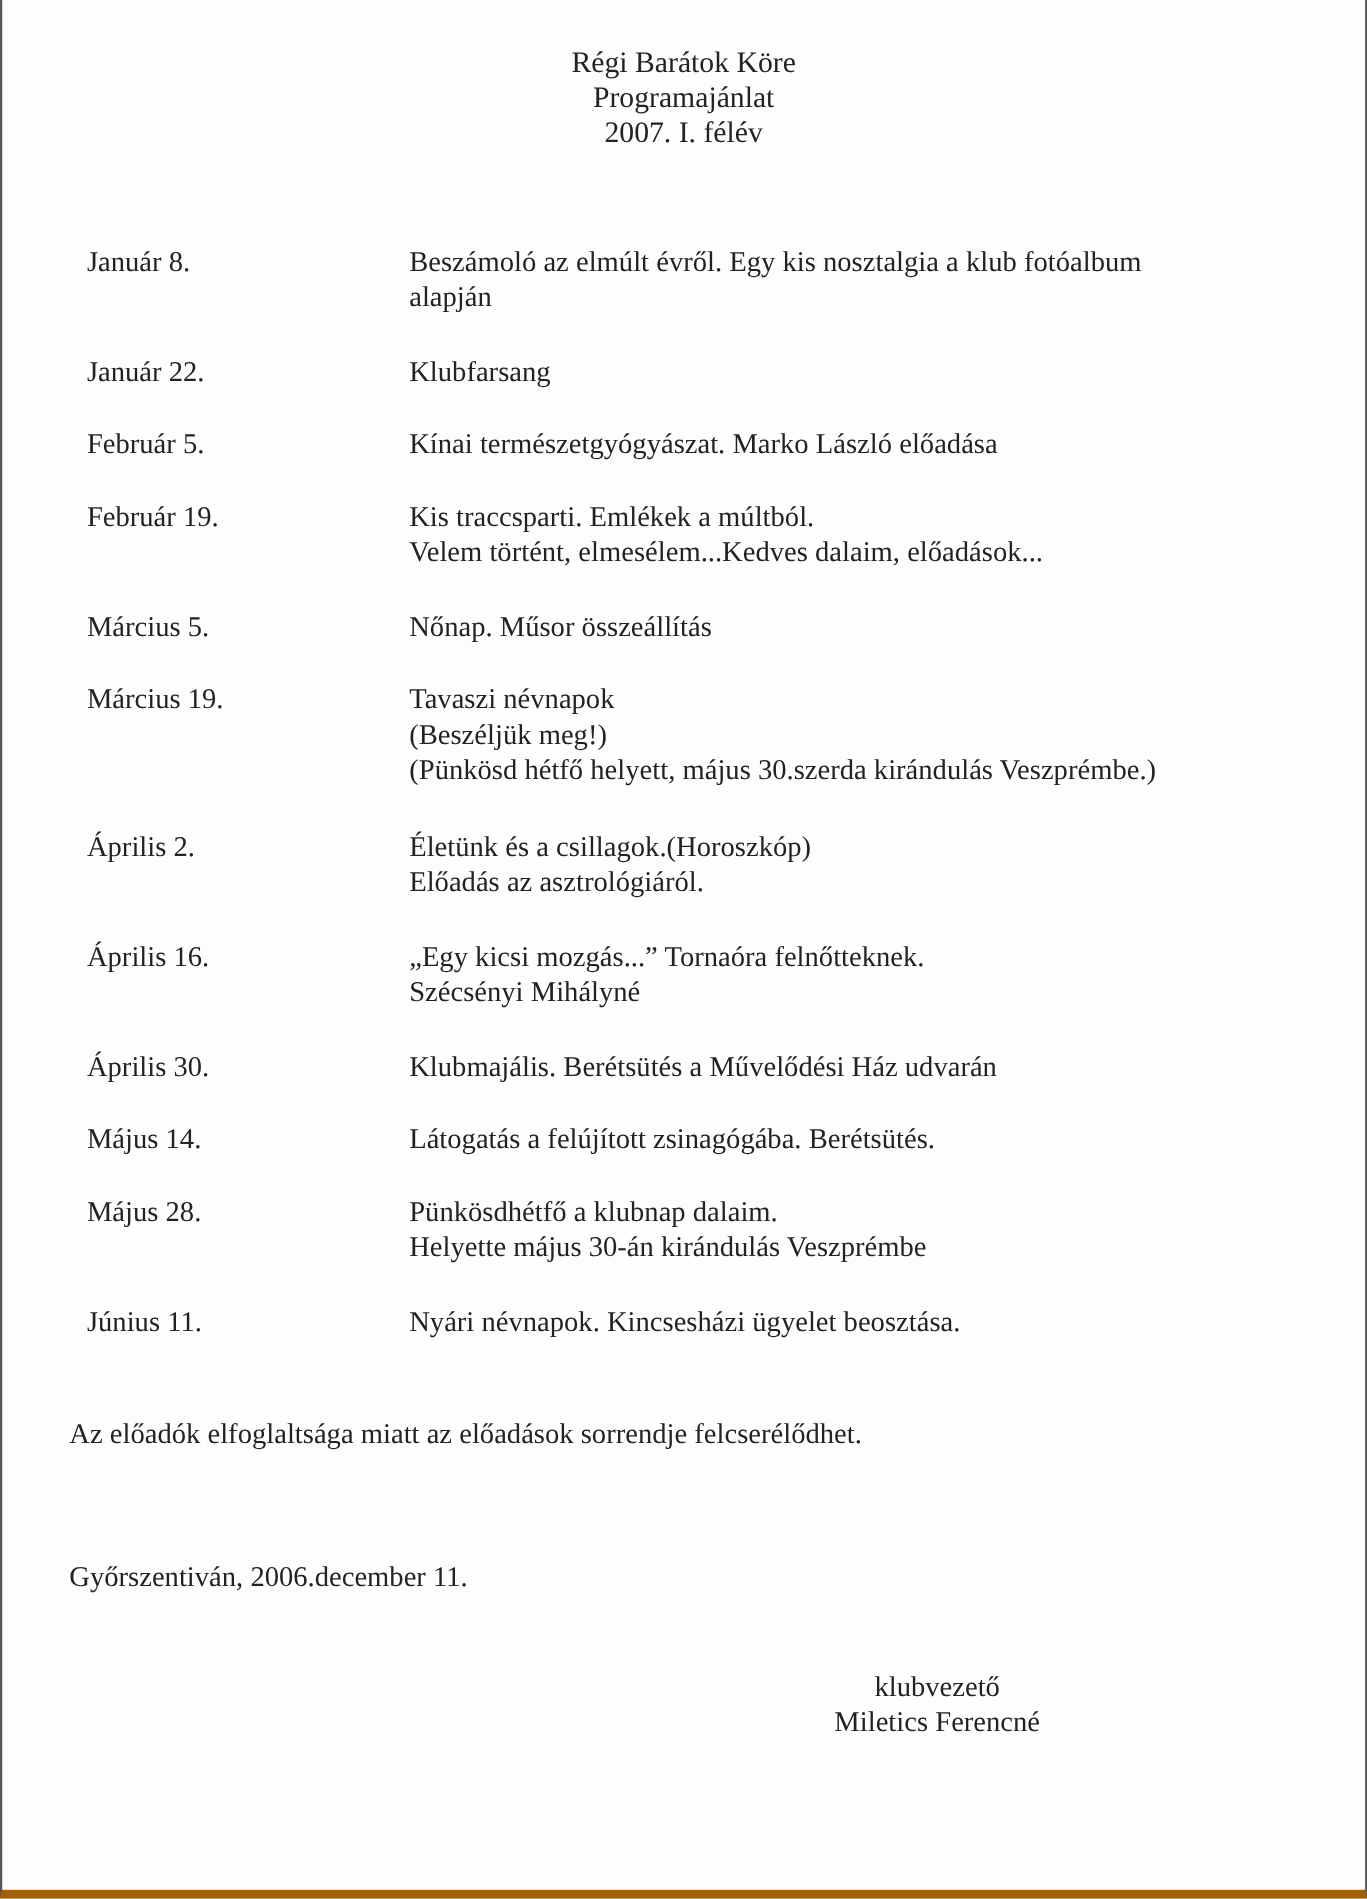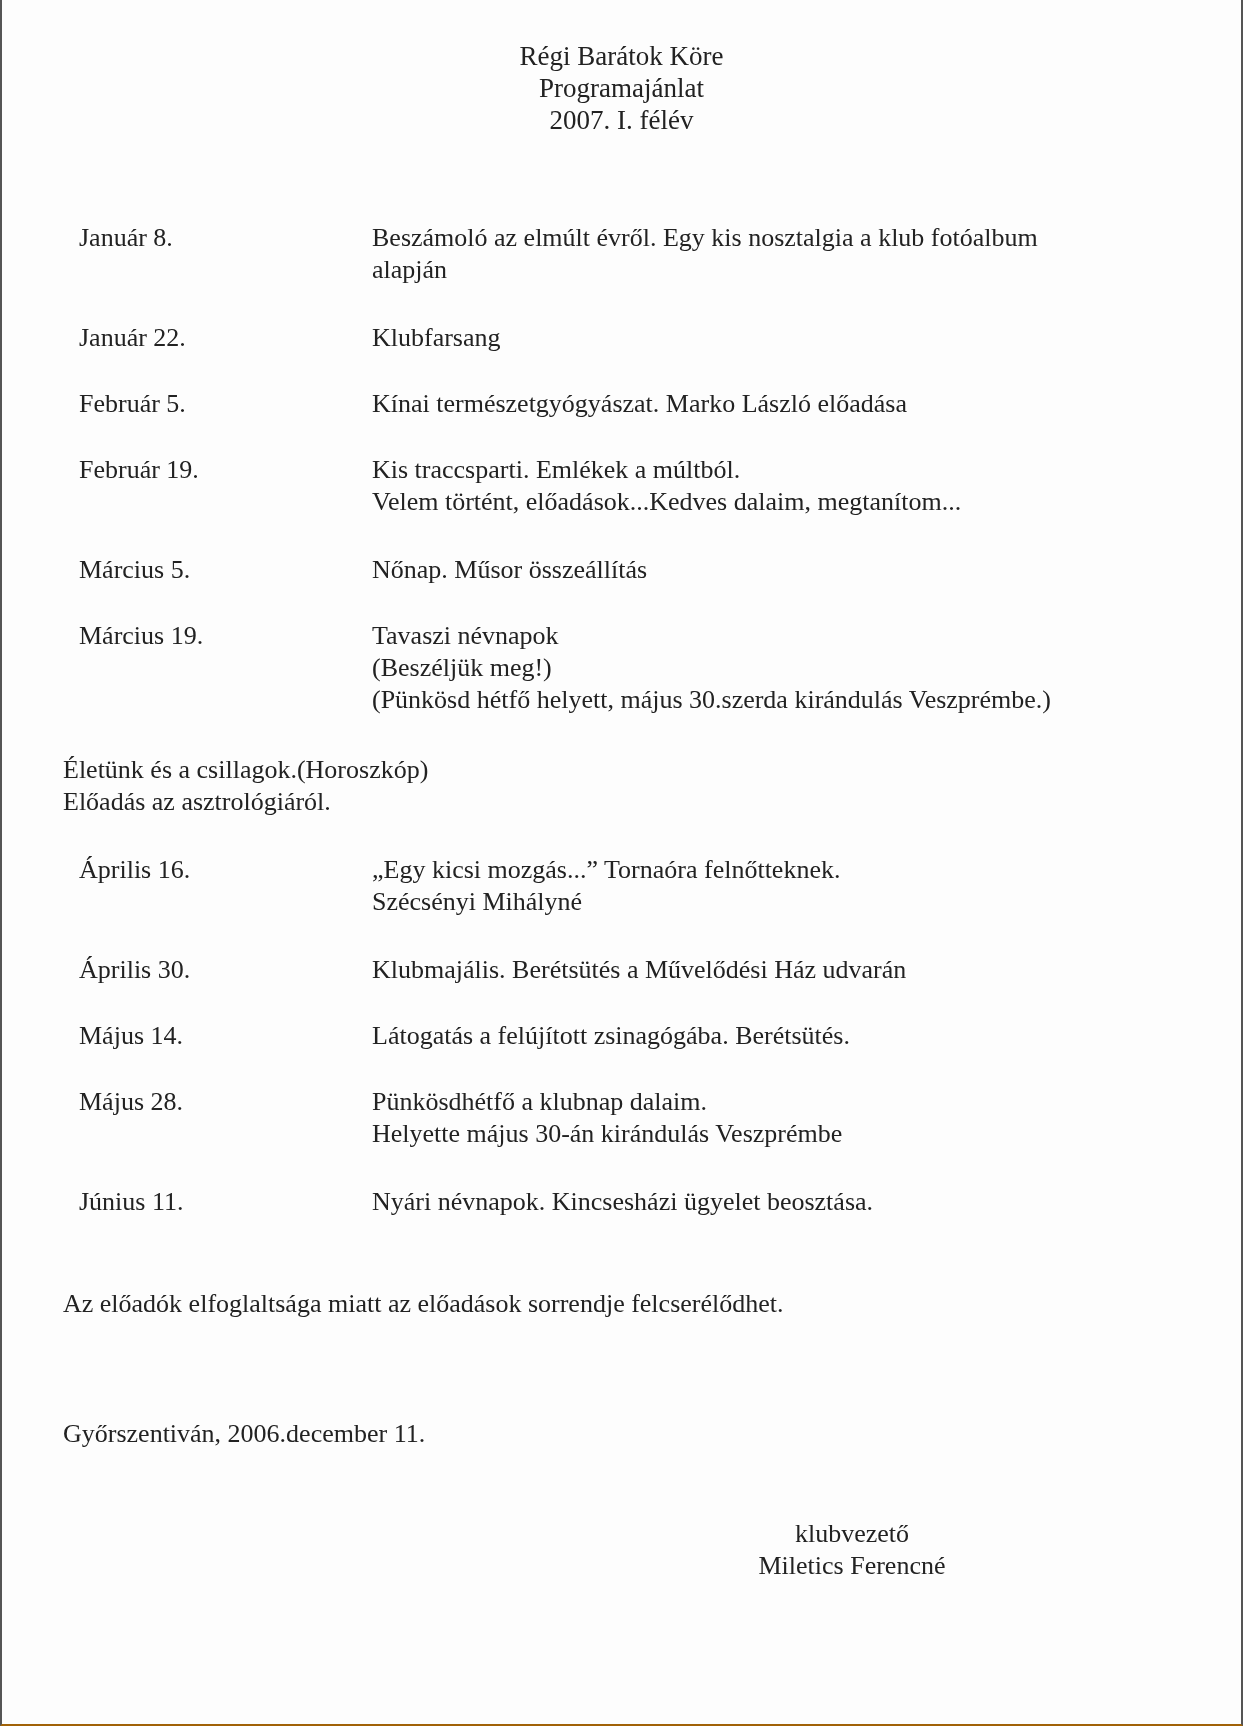--- a/index.html
+++ b/index.html
@@ -18,21 +18,21 @@
     .page {
       position: absolute;
       left: 0;
       top: 0;
       width: 1243px;
       height: 1726px;
       background: #fdfdfd;
       box-sizing: border-box;
       border-left: 2px solid #555;
       border-right: 2px solid #555;
-      border-bottom: 2px solid #a16207;
+      border-bottom: 8px solid #a16207;
     }
     .header {
       position: absolute;
       left: 0;
       right: 0;
       top: 40px;
       text-align: center;
       font-size: 27px;
       line-height: 32px;
     }
@@ -112,38 +112,39 @@
     <div class="row" style="top:166px">
       <div class="date">Február 5.</div>
       <div class="desc">
         <div>Kínai természetgyógyászat. Marko László előadása</div>
       </div>
     </div>
     <div class="row" style="top:232px">
       <div class="date">Február 19.</div>
       <div class="desc">
         <div>Kis traccsparti. Emlékek a múltból.</div>
-        <div>Velem történt, előadások...Kedves dalaim, megtanítom...</div>
+        <div>Velem történt, elmesélem...Kedves dalaim, előadások...</div>
       </div>
     </div>
     <div class="row" style="top:332px">
       <div class="date">Március 5.</div>
       <div class="desc">
         <div>Nőnap. Műsor összeállítás</div>
       </div>
     </div>
     <div class="row" style="top:398px">
       <div class="date">Március 19.</div>
       <div class="desc">
         <div>Tavaszi névnapok</div>
         <div>(Beszéljük meg!)</div>
         <div>(Pünkösd hétfő helyett, május 30.szerda kirándulás Veszprémbe.)</div>
       </div>
     </div>
     <div class="row" style="top:532px">
+      <div class="date">Április 2.</div>
       <div class="desc">
         <div>Életünk és a csillagok.(Horoszkóp)</div>
         <div>Előadás az asztrológiáról.</div>
       </div>
     </div>
     <div class="row" style="top:632px">
       <div class="date">Április 16.</div>
       <div class="desc">
         <div>„Egy kicsi mozgás...” Tornaóra felnőtteknek.</div>
         <div>Szécsényi Mihályné</div>

